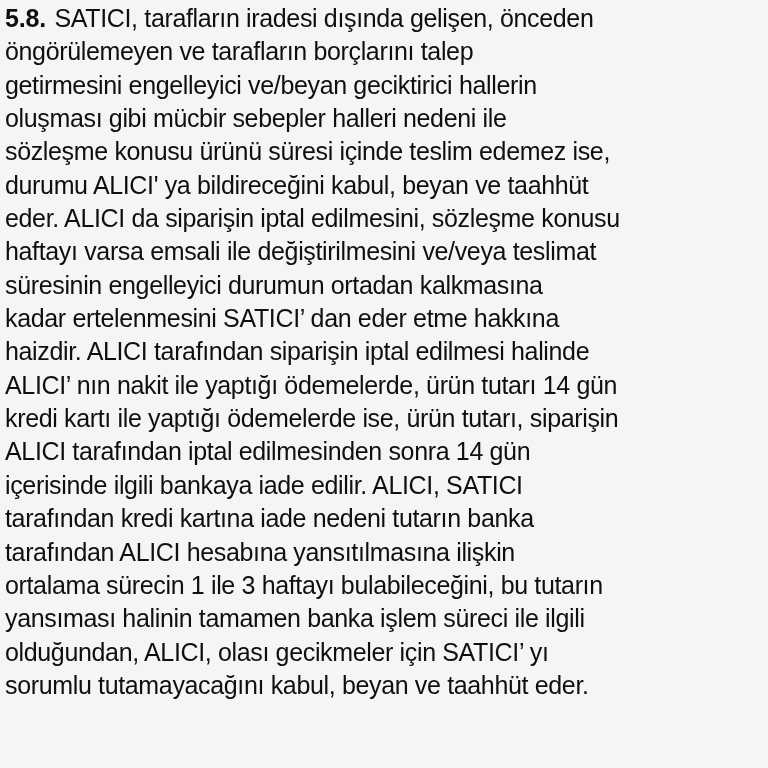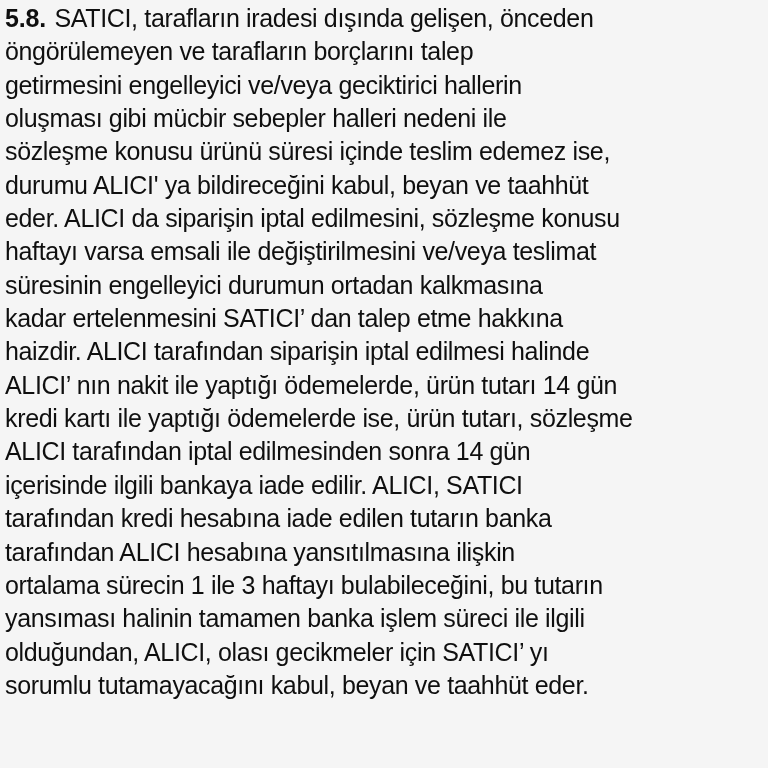--- a/index.html
+++ b/index.html
@@ -35,33 +35,33 @@
 </style>
 </head>
 <body>
 
 <div class="page">
   <div class="line">
     <strong>5.8.</strong><span> SATICI, tarafların iradesi dışında gelişen, önceden</span>
   </div>
   <div id="lines-container">
       <div class="line">öngörülemeyen ve tarafların borçlarını talep</div>
-      <div class="line">getirmesini engelleyici ve/veya geciktirici hallerin</div>
+      <div class="line">getirmesini engelleyici ve/beyan geciktirici hallerin</div>
       <div class="line">oluşması gibi mücbir sebepler halleri nedeni ile</div>
       <div class="line">sözleşme konusu ürünü süresi içinde teslim edemez ise,</div>
       <div class="line">durumu ALICI' ya bildireceğini kabul, beyan ve taahhüt</div>
       <div class="line">eder. ALICI da siparişin iptal edilmesini, sözleşme konusu</div>
       <div class="line">haftayı varsa emsali ile değiştirilmesini ve/veya teslimat</div>
       <div class="line">süresinin engelleyici durumun ortadan kalkmasına</div>
-      <div class="line">kadar ertelenmesini SATICI’ dan talep etme hakkına</div>
+      <div class="line">kadar ertelenmesini SATICI’ dan eder etme hakkına</div>
       <div class="line">haizdir. ALICI tarafından siparişin iptal edilmesi halinde</div>
       <div class="line">ALICI’ nın nakit ile yaptığı ödemelerde, ürün tutarı 14 gün</div>
-      <div class="line">kredi kartı ile yaptığı ödemelerde ise, ürün tutarı, sözleşme</div>
+      <div class="line">kredi kartı ile yaptığı ödemelerde ise, ürün tutarı, siparişin</div>
       <div class="line">ALICI tarafından iptal edilmesinden sonra 14 gün</div>
       <div class="line">içerisinde ilgili bankaya iade edilir. ALICI, SATICI</div>
-      <div class="line">tarafından kredi hesabına iade edilen tutarın banka</div>
+      <div class="line">tarafından kredi kartına iade nedeni tutarın banka</div>
       <div class="line">tarafından ALICI hesabına yansıtılmasına ilişkin</div>
       <div class="line">ortalama sürecin 1 ile 3 haftayı bulabileceğini, bu tutarın</div>
       <div class="line">yansıması halinin tamamen banka işlem süreci ile ilgili</div>
       <div class="line">olduğundan, ALICI, olası gecikmeler için SATICI’ yı</div>
       <div class="line">sorumlu tutamayacağını kabul, beyan ve taahhüt eder.</div>
     </div>
 </div>
 
 </body></html>

